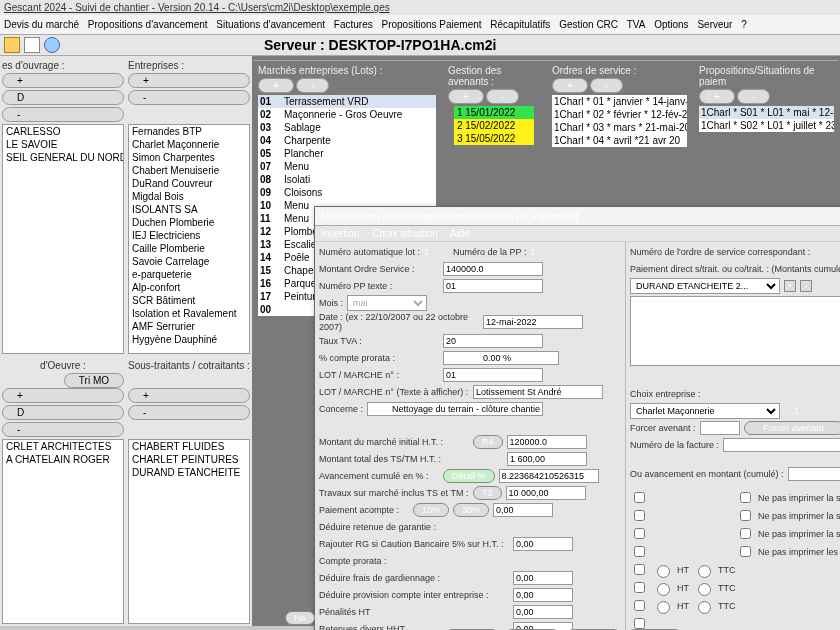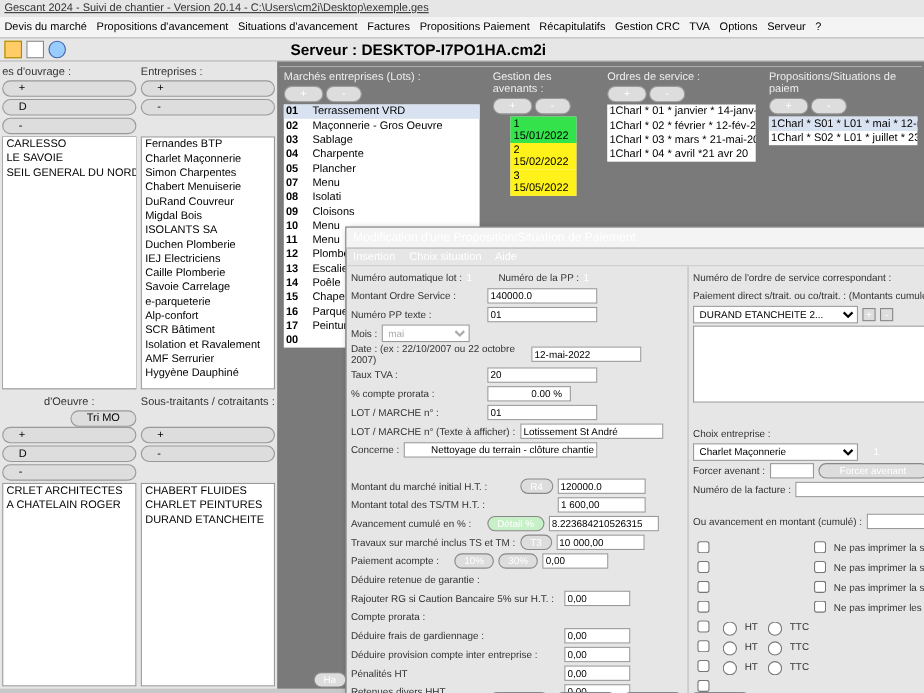--- a/index.html
+++ b/index.html
@@ -20,21 +20,21 @@
   .listbox div { padding: 1px 3px; white-space: nowrap; }
   .twocol { display: flex; gap: 4px; flex: 1; min-height: 0; }
   .twocol > div { flex: 1; display: flex; flex-direction: column; min-width: 0; }
   .darkarea { background: #7a7a7a; color: #fff; }
   .dark-lbl { font-size: 10px; color: #eee; padding: 2px 4px; }
   .dark-hr { height: 1px; background: #aaa; margin: 2px 0; }
   .lotlist { background: #fff; color: #000; margin: 2px 4px; font-size: 10px; }
   .lotlist .row { display: flex; padding: 1px 2px; }
   .lotlist .row.sel { background: #d8e2f0; }
   .lotlist .num { width: 24px; font-weight: bold; }
-  .avenants { background: #fff; color: #000; margin: 2px 20px; font-size: 10px; }
+  .avenants { background: #fff; color: #000; margin: 2px 10px; font-size: 10px; border-radius: 18px; }
   .avenants .a1 { background: #34e24b; padding: 1px 3px; }
   .avenants .a2 { background: #fff21a; padding: 1px 3px; }
   .ordres, .props { background: #fff; color: #000; margin: 2px 4px; font-size: 9px; }
   .ordres div, .props div { padding: 1px 2px; white-space: nowrap; overflow: hidden; }
   .props .sel { background: #d8e2f0; }
   .topstrip { display: flex; gap: 4px; }
   .topstrip > div { flex: 1; min-width: 0; }
   .modal { position: absolute; left: 62px; top: 150px; width: 776px; height: 440px; background: #e6e6e6; border: 1px solid #666; box-shadow: 2px 2px 6px rgba(0,0,0,.4); }
   .modal-title { background: #f4f4f4; padding: 3px 6px; font-size: 11px; border-bottom: 1px solid #aaa; }
   .modal-menu { padding: 2px 6px; font-size: 10px; border-bottom: 1px solid #ccc; }
@@ -315,21 +315,21 @@
           <div class="frow">
               <label style="width:160px">Date : (ex : 22/10/2007 ou 22 octobre 2007)</label>
               <input type="text" style="width: 100px;" value="12-mai-2022">
             </div>
           <div class="frow">
               <label style="width:120px">Taux TVA :</label>
               <input type="text" style="width: 100px;" value="20">
             </div>
           <div class="frow">
               <label style="width:120px">% compte prorata :</label>
-              <input type="text" style="width: 76px; padding-left: 39px;" value="0.00 %">
+              <input type="text" style="width: 116px; padding-left: 39px;" value="0.00 %">
             </div>
           <div class="frow">
               <label style="width:120px">LOT / MARCHE n° :</label>
               <input type="text" style="width: 100px;" value="01">
             </div>
           <div class="frow">
               <label style="width:150px">LOT / MARCHE n° (Texte à afficher) :</label>
               <input type="text" style="width: 130px;" value="Lotissement St André">
             </div>
           <div class="frow">

